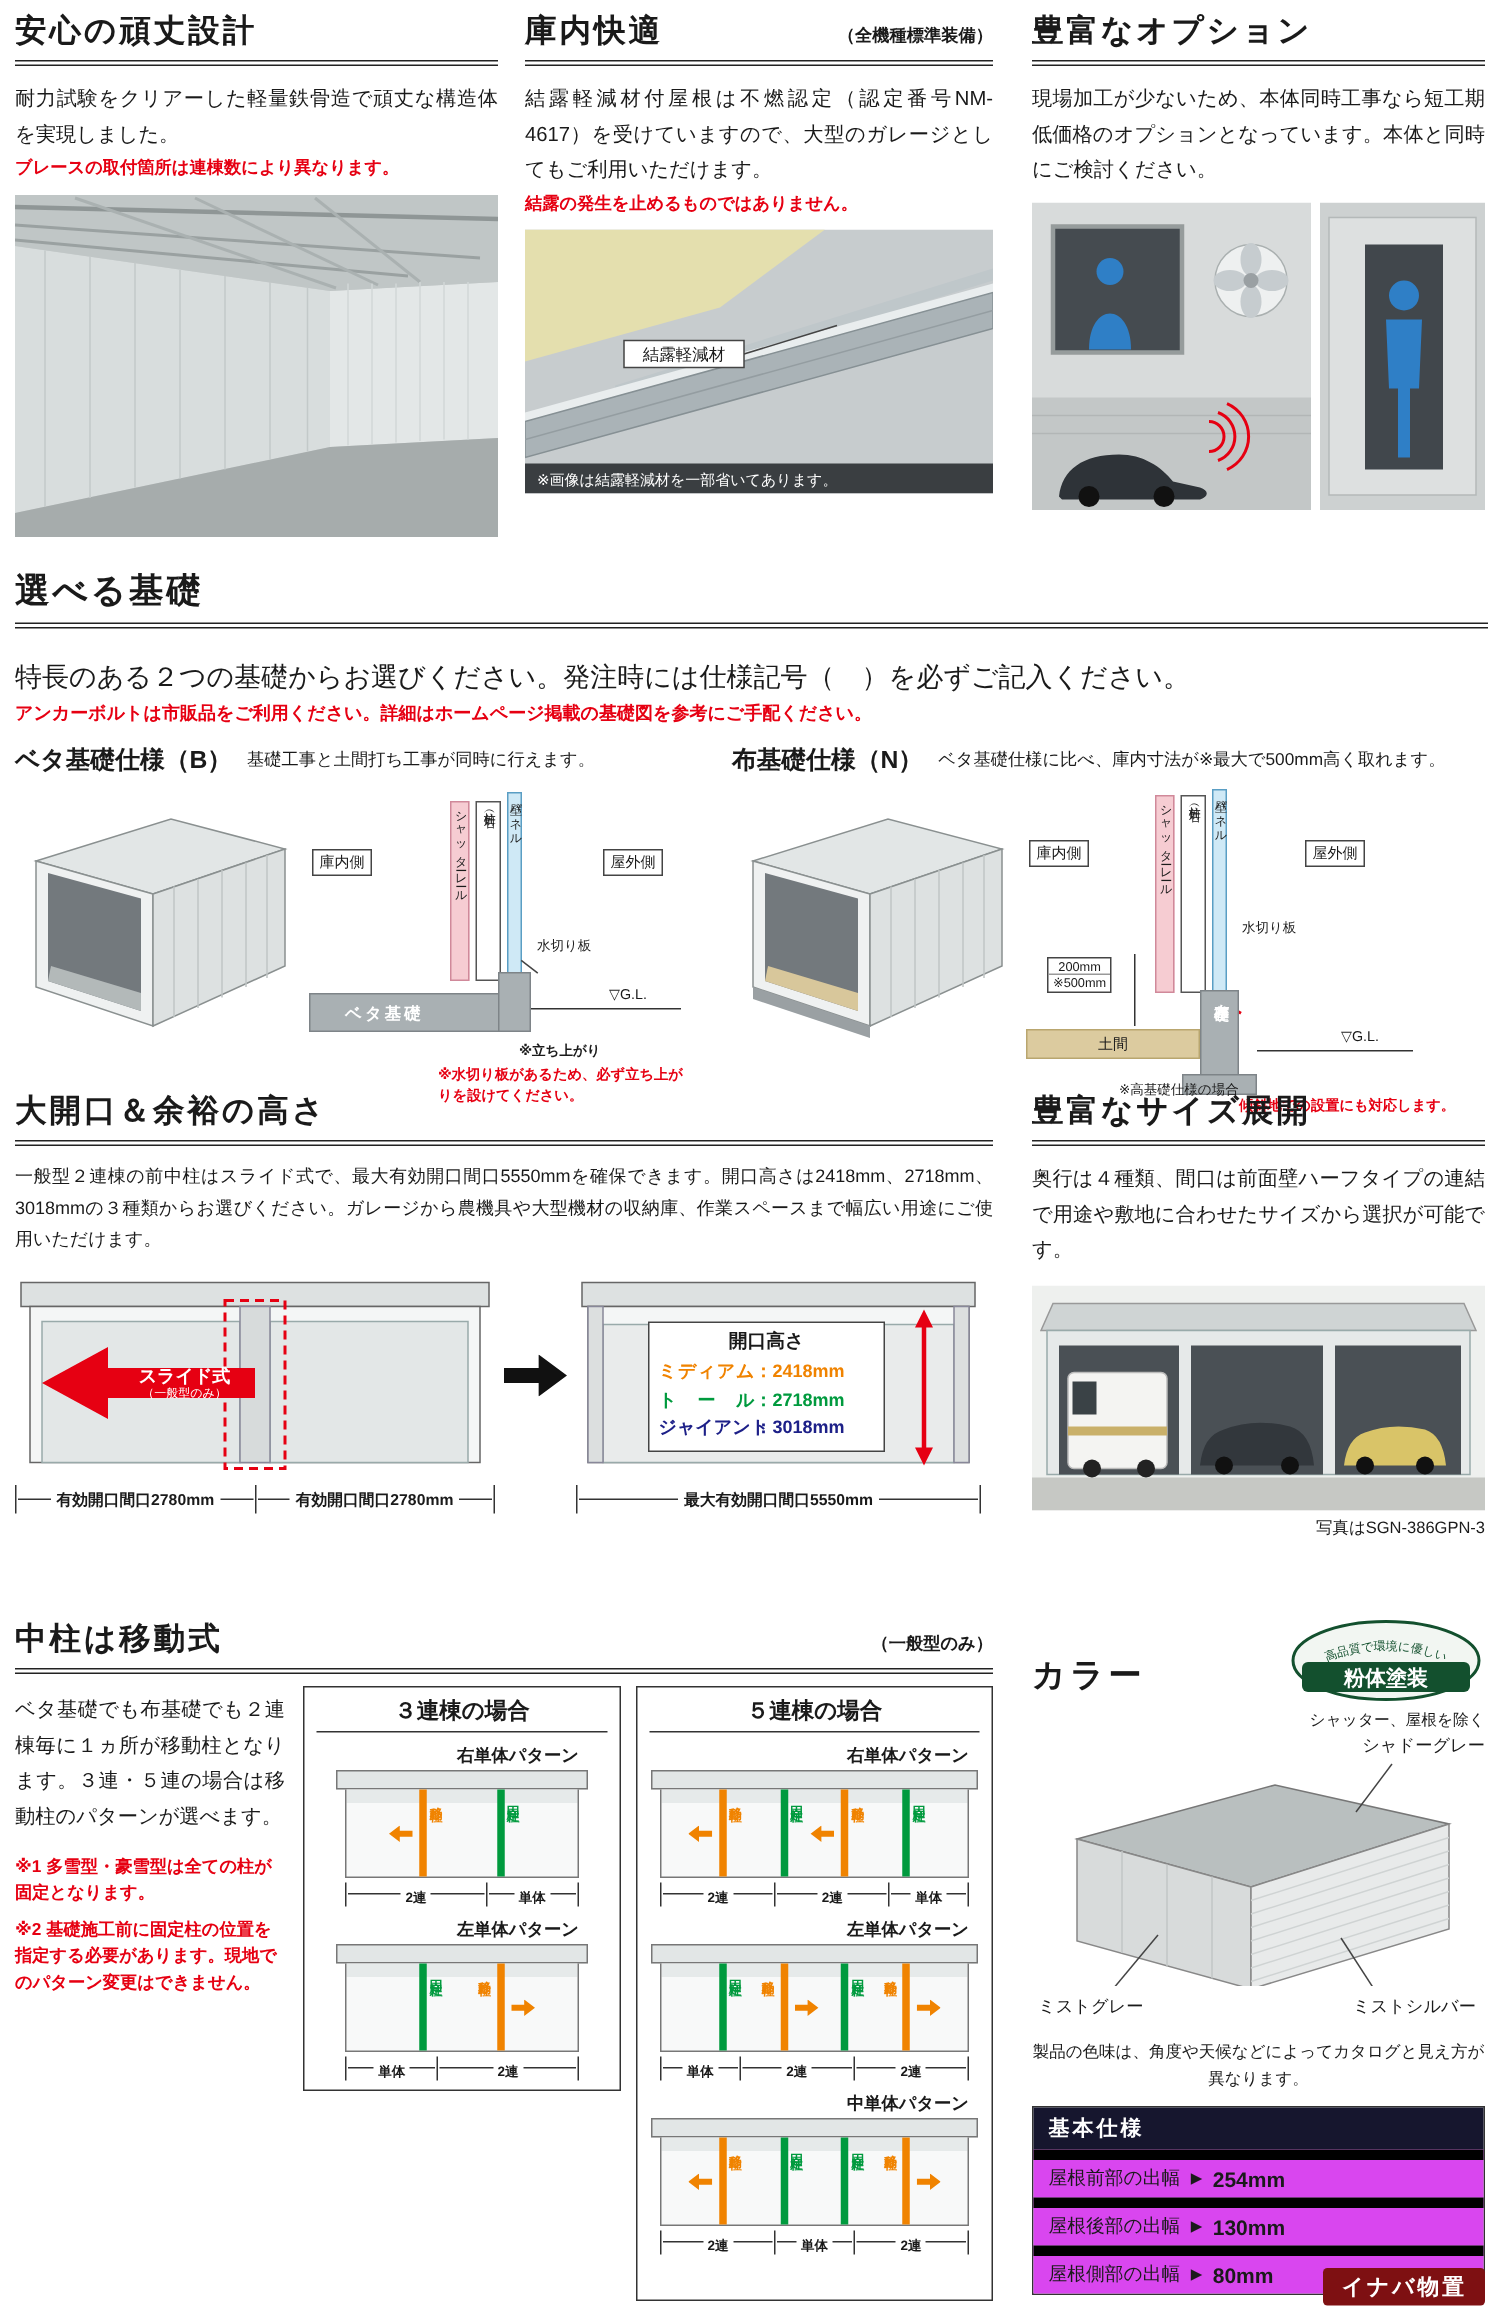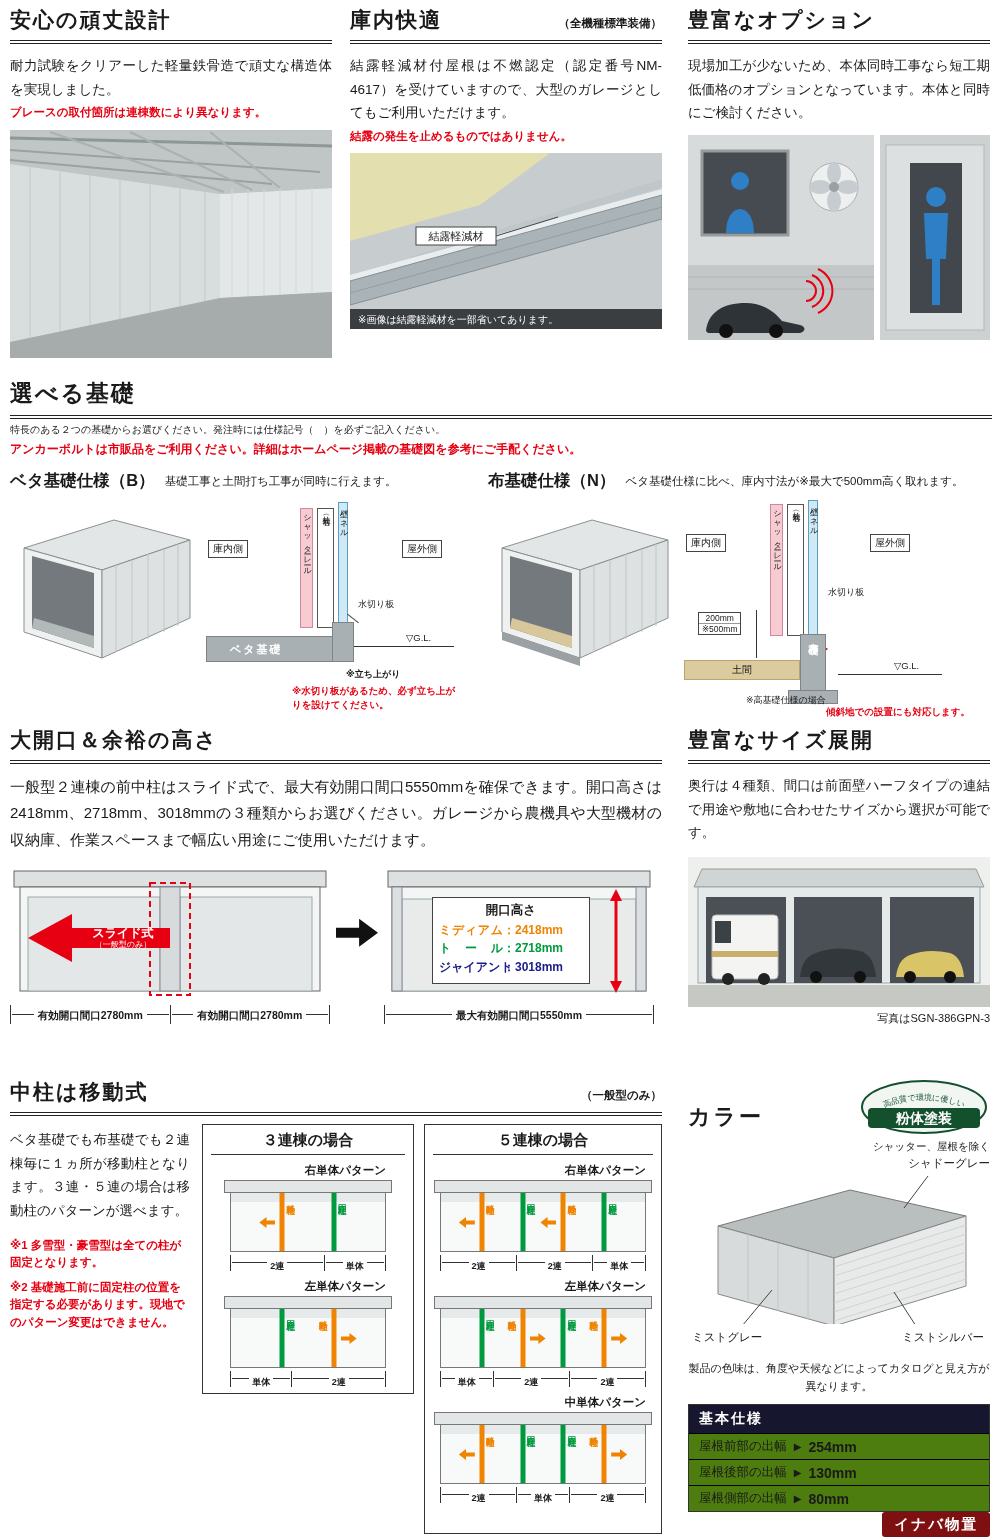--- a/index.html
+++ b/index.html
@@ -9,21 +9,21 @@
   .sec-head{display:flex;align-items:baseline;justify-content:space-between;
             border-bottom:4px double #222;padding-bottom:6px;}
   .sec-title{font-size:21px;font-weight:bold;letter-spacing:2px;white-space:nowrap;}
   .sec-badge{font-size:11.5px;font-weight:bold;white-space:nowrap;}
   .body-text{font-size:13.5px;line-height:1.75;margin-top:10px;text-align:justify;}
   .red-note{color:#e60012;font-size:11.5px;font-weight:bold;margin-top:3px;line-height:1.5;}
   .photo{display:block;margin-top:8px;}
   svg text{font-family:"Liberation Sans","DejaVu Sans",sans-serif;}
 
   
-  .f-intro{font-size:10px;margin-top:4px;}
+  .f-intro{font-size:18px;margin-top:20px;}
   .f-note{color:#e60012;font-size:12px;font-weight:bold;margin-top:4px;}
   .f-cols{display:flex;margin-top:12px;}
   .fcol-head{display:flex;gap:10px;align-items:flex-end;}
   .fcol-title{font-size:16.5px;font-weight:bold;white-space:nowrap;}
   .fcol-desc{font-size:11.5px;line-height:1.45;padding-bottom:2px;}
   .fcol-fig{display:flex;gap:6px;margin-top:8px;}
   .cs{position:relative;font-size:9px;}
   .cs .boxlab{position:absolute;border:1px solid #444;background:#fff;font-size:10px;padding:1px 4px;white-space:nowrap;}
   .strip{position:absolute;display:flex;justify-content:center;box-sizing:border-box;}
   .vtext{writing-mode:vertical-rl;text-orientation:mixed;font-size:8px;letter-spacing:1px;line-height:1;}
@@ -76,21 +76,21 @@
   .pdim span{position:relative;z-index:1;background:#fff;padding:0 3px;font-size:9px;font-weight:bold;line-height:15px;}
 
   
   .color-title{position:absolute;left:0;top:24px;font-size:22px;font-weight:bold;letter-spacing:3px;}
   .badge-note{position:absolute;right:0;top:62px;font-size:10.5px;}
   .color-fig{position:absolute;left:0;top:84px;width:302px;height:188px;}
   .clabel{position:absolute;font-size:11.5px;white-space:nowrap;}
   .color-note{position:absolute;left:0;top:282px;font-size:11px;line-height:1.6;text-align:center;}
   .spec-table{position:absolute;left:0;top:326px;width:302px;border:1px solid #333;box-sizing:border-box;}
   .spec-head{background:#16162e;color:#fff;font-weight:bold;font-size:14px;padding:5px 10px;letter-spacing:2px;}
-  .spec-row{display:flex;align-items:center;gap:7px;padding:4px 10px;border-top:1px solid #000000;font-size:12.5px;background:#4d7c0f;}
+  .spec-row{display:flex;align-items:center;gap:7px;padding:4px 10px;border-top:7px solid #000000;font-size:12.5px;background:#d946ef;}
   .spec-row .arr{font-size:10px;}
   .spec-row b{font-size:14px;}
   .brand-logo{position:absolute;right:0;top:434px;background:#7e1012;color:#fff;font-weight:bold;
      font-size:14.5px;letter-spacing:2px;padding:3px 12px;border-radius:3px;}
 </style>
 </head>
 <body>
 
 <div class="page">
 
@@ -297,21 +297,21 @@
           </div>
         </div>
       </div>
     </div>
   </div>
 
   <div class="sec" style="left:10px;top:726px;width:652px;">
     <div class="sec-head">
       <div class="sec-title">大開口＆余裕の高さ</div>
     </div>
-    <div class="body-text" style="font-size:15px;">一般型２連棟の前中柱はスライド式で、最大有効開口間口5550mmを確保できます。開口高さは2418mm、2718mm、3018mmの３種類からお選びください。ガレージから農機具や大型機材の収納庫、作業スペースまで幅広い用途にご使用いただけます。</div>
+    <div class="body-text" style="font-size:12px;">一般型２連棟の前中柱はスライド式で、最大有効開口間口5550mmを確保できます。開口高さは2418mm、2718mm、3018mmの３種類からお選びください。ガレージから農機具や大型機材の収納庫、作業スペースまで幅広い用途にご使用いただけます。</div>
 
     <div class="bigfig">
       <div class="figcol" style="width:320px;">
         <svg width="320" height="130" viewBox="0 0 320 130">
           <rect x="4" y="4" width="312" height="16" fill="#dde1e1" stroke="#666"></rect>
           <rect x="10" y="20" width="300" height="104" fill="#f4f6f6" stroke="#666"></rect>
           <rect x="18" y="30" width="132" height="94" fill="#e3e7e7" stroke="#9aa"></rect>
           <rect x="170" y="30" width="132" height="94" fill="#e3e7e7" stroke="#9aa"></rect>
           <rect x="150" y="20" width="20" height="104" fill="#d7dbdb" stroke="#889"></rect>
           <rect x="140" y="16" width="40" height="112" fill="none" stroke="#e60012" stroke-width="2" stroke-dasharray="6 4"></rect>

